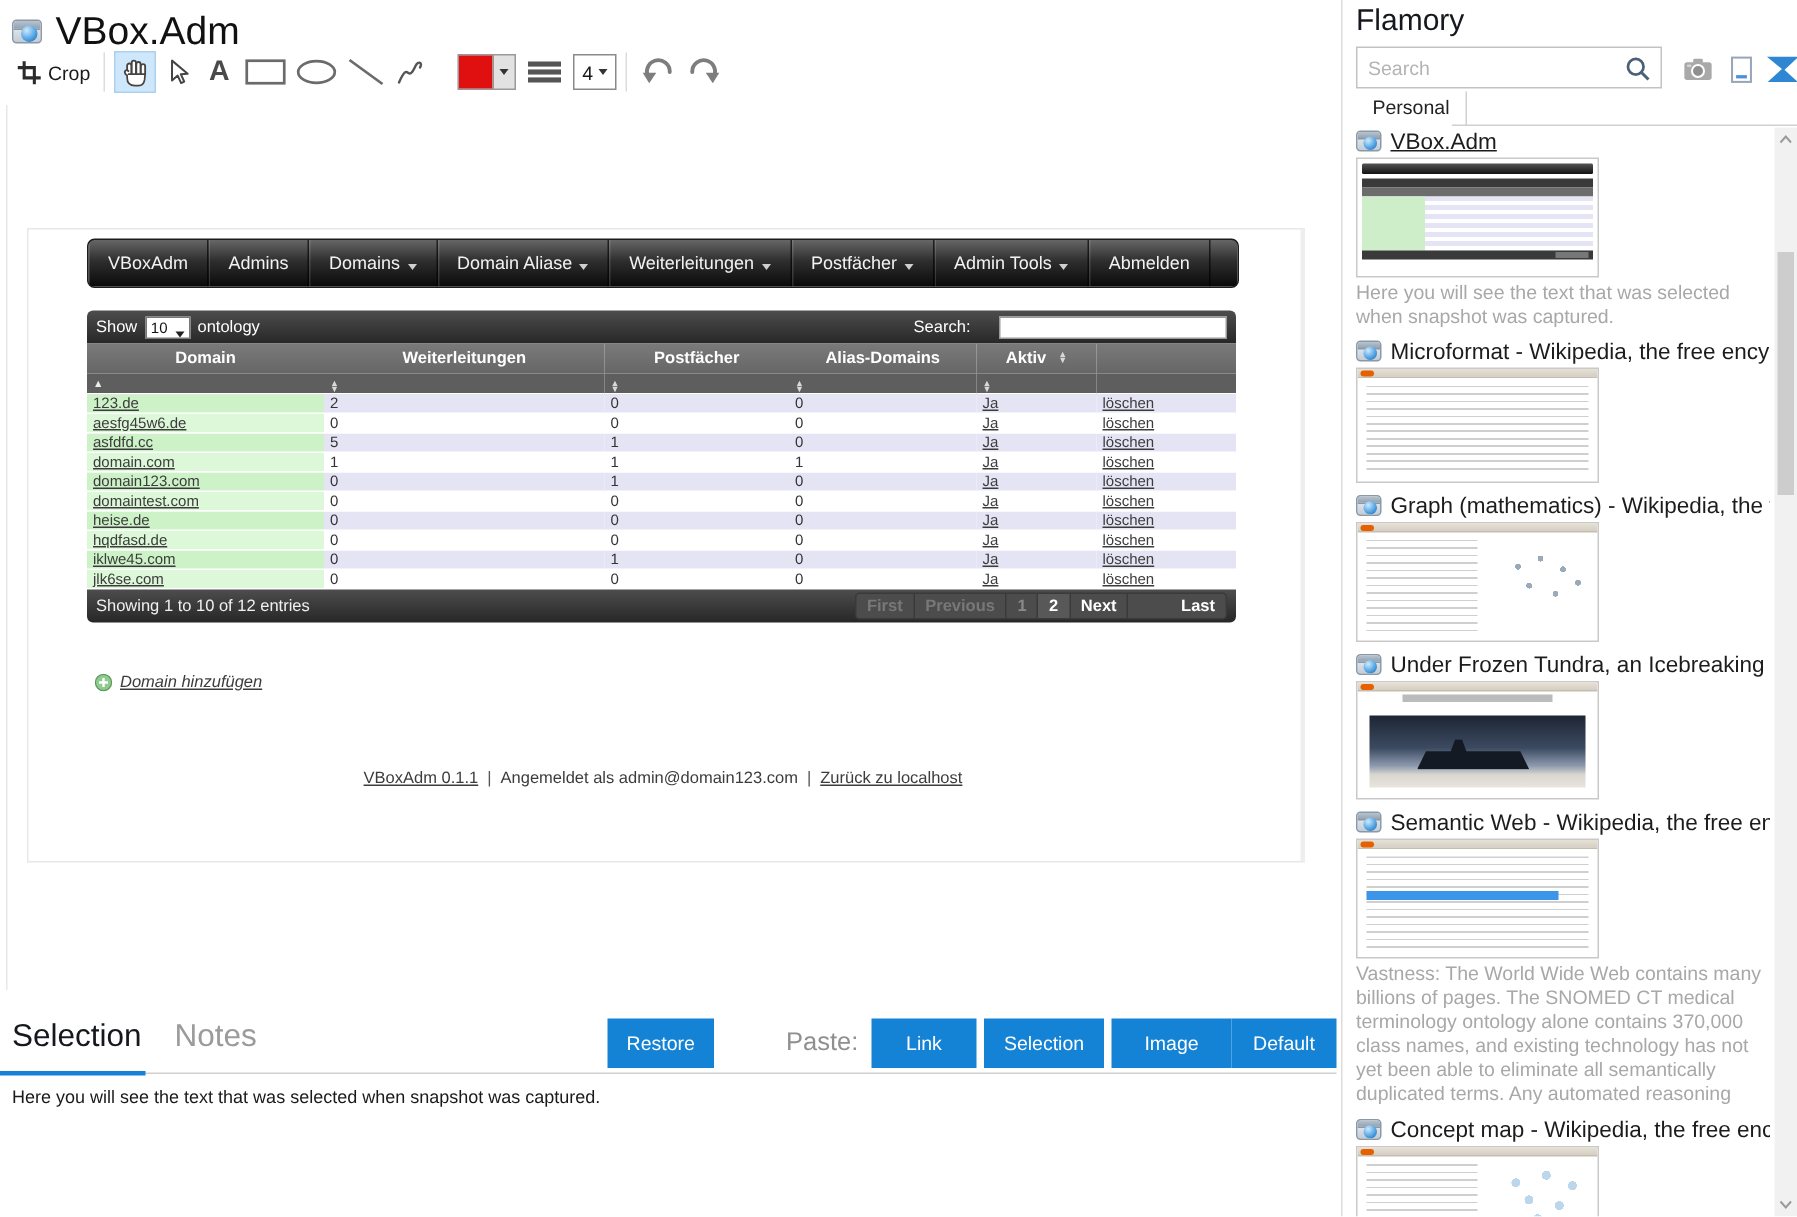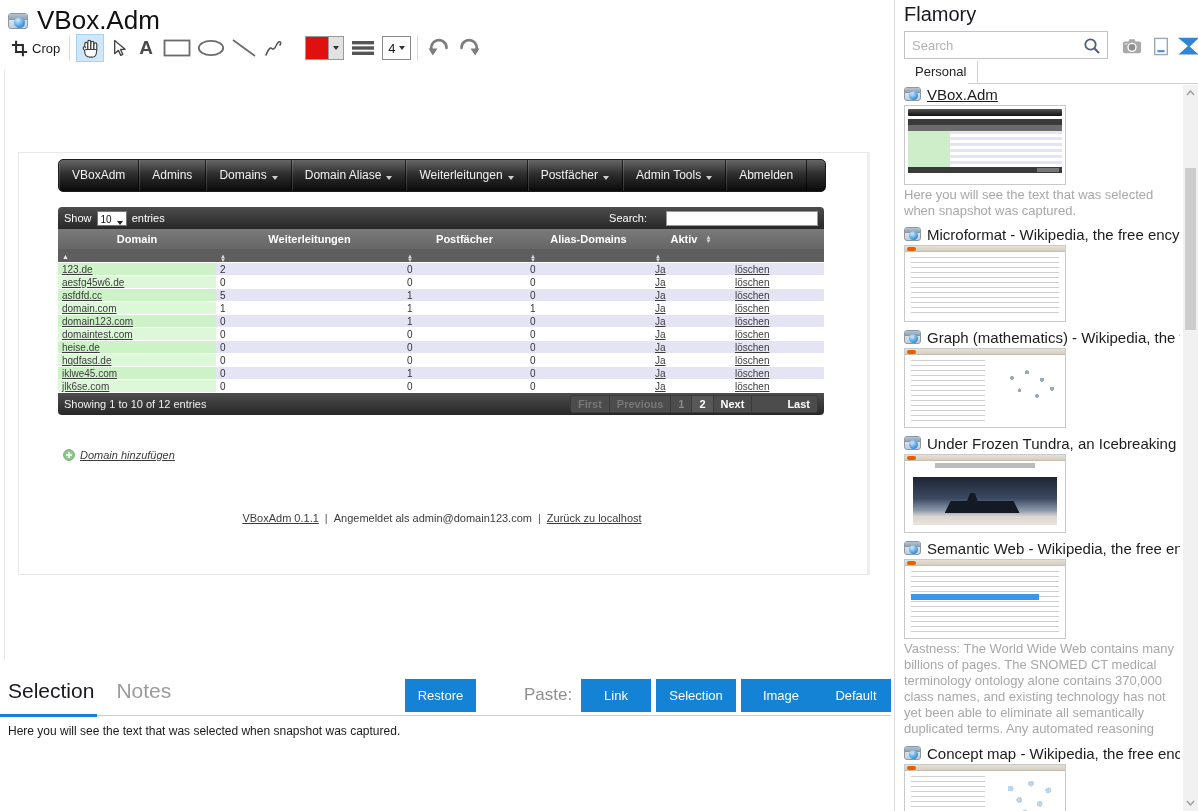--- a/index.html
+++ b/index.html
@@ -293,21 +293,21 @@
       </div>
 
       <div class="dt">
         <div class="dt-strip dt-top">
           <div class="show-group">
             <span>Show</span>
             <div class="fake-select">
               <span>10</span>
               <div class="caret-dn"></div>
             </div>
-            <span>entries</span>
+            <span>ontology</span>
           </div>
           <div class="search-group">
             <span>Search:</span>
             <input class="dt-search-input" value="" style="">
           </div>
         </div>
 
         <table class="vbt">
           <colgroup>
               <col class="c1">

